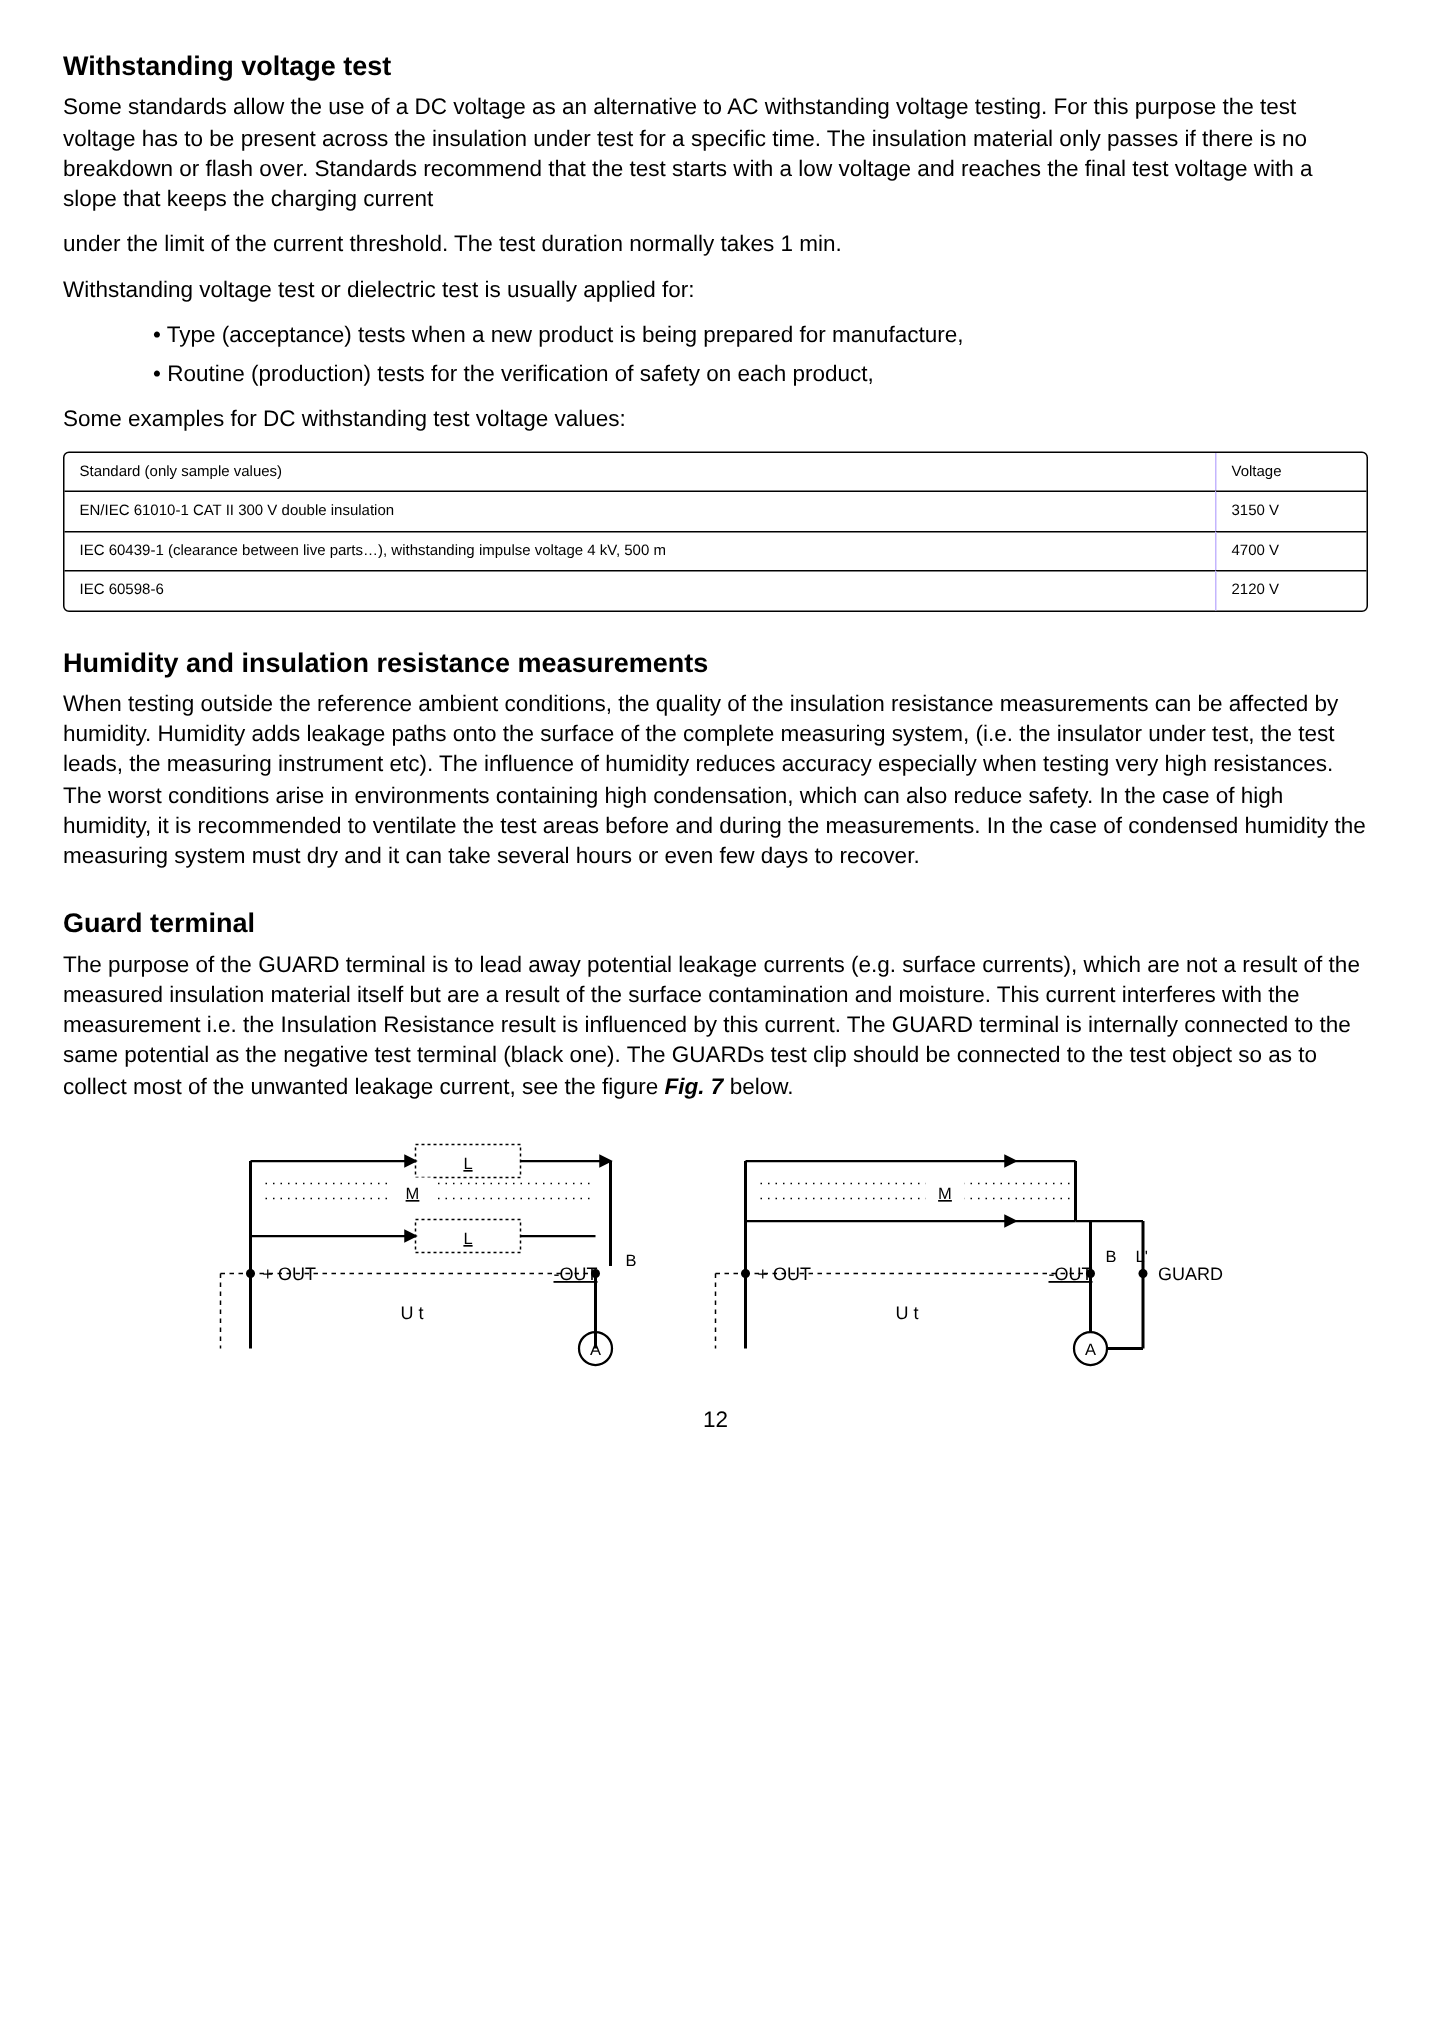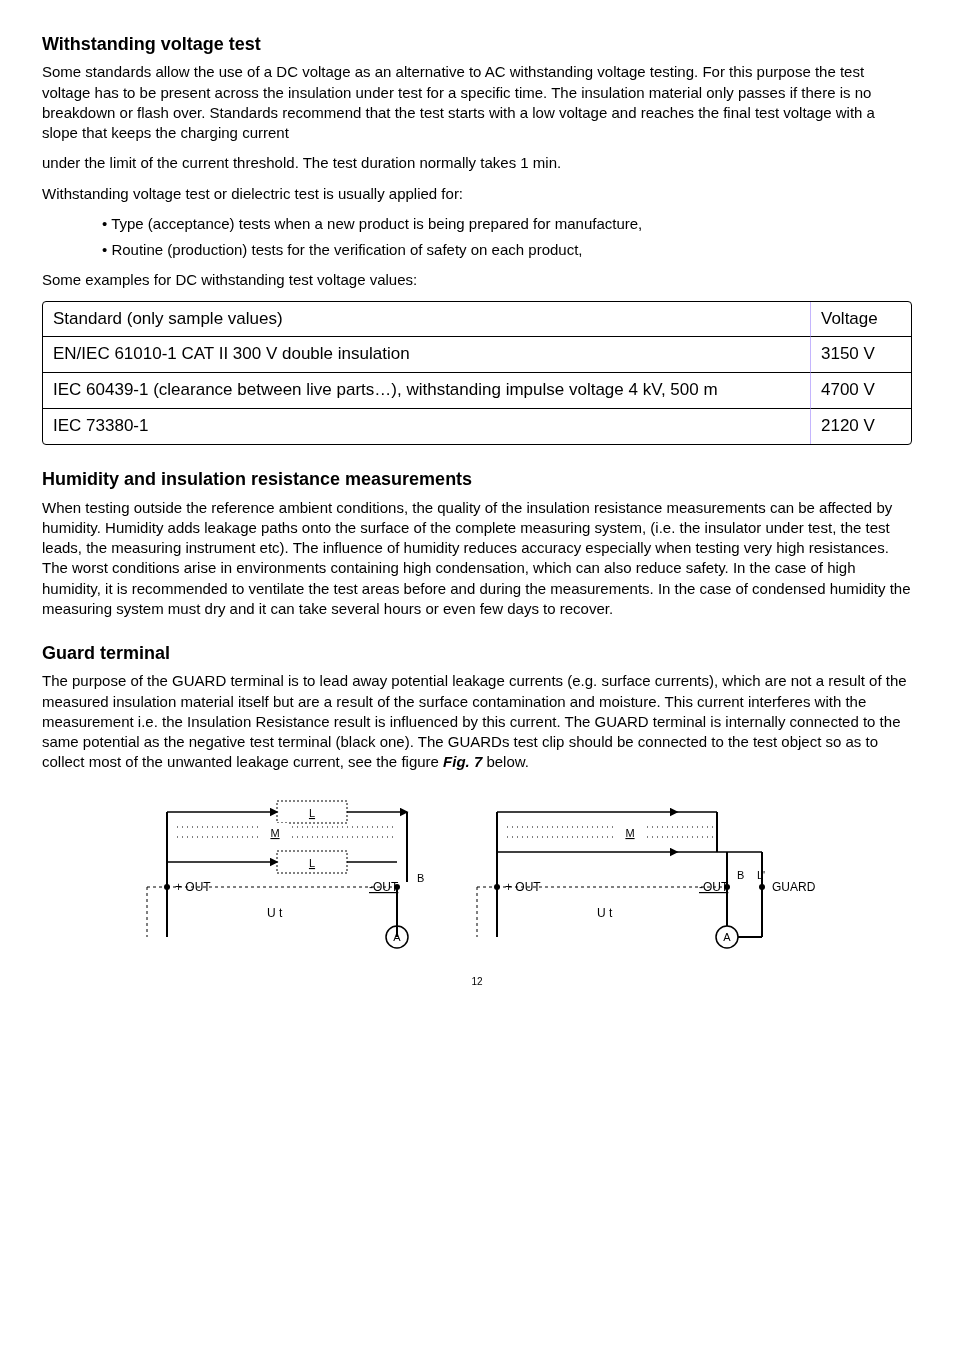--- a/index.html
+++ b/index.html
@@ -32,21 +32,21 @@
     width: 100%;
     border-collapse: separate;
     border-spacing: 0;
     border: 1.5px solid #000;
     border-radius: 4px;
     margin: 6px 0 18px 0;
   }
   table.voltage td {
     border-top: 1px solid #000;
     padding: 6px 10px;
-    font-size: 17px;
+    font-size: 10px;
   }
   table.voltage tr:first-child td {
     border-top: none;
   }
   table.voltage td + td {
     border-left: 1px solid #c4b5fd;
     width: 80px;
   }
   .section-gap {
     margin-top: 22px;
@@ -62,21 +62,21 @@
   }
   .fig-caption .label {
     font-weight: bold;
   }
   .fig-caption .text {
     font-weight: normal;
   }
   .pagenum {
     text-align: center;
     margin-top: 18px;
-    font-size: 10px;
+    font-size: 15px;
   }
   svg {
     display: block;
     margin: 0 auto;
   }
 </style>
 </head>
 <body>
 
 <h3>Withstanding voltage test</h3>
@@ -98,21 +98,21 @@
   </tr>
   <tr>
     <td>EN/IEC 61010-1 CAT II 300 V double insulation</td>
     <td>3150 V</td>
   </tr>
   <tr>
     <td>IEC 60439-1 (clearance between live parts…), withstanding impulse voltage 4 kV, 500 m</td>
     <td>4700 V</td>
   </tr>
   <tr>
-    <td>IEC 73380-1</td>
+    <td>IEC 60598-6</td>
     <td>2120 V</td>
   </tr>
 </tbody>
   </table>
 
 <div class="section-gap"></div>
 <h3>Humidity and insulation resistance measurements</h3>
 <p>When testing outside the reference ambient conditions, the quality of the insulation resistance measurements can be affected by humidity. Humidity adds leakage paths onto the surface of the complete measuring system, (i.e. the insulator under test, the test leads, the measuring instrument etc). The influence of humidity reduces accuracy especially when testing very high resistances. The worst conditions arise in environments containing high condensation, which can also reduce safety. In the case of high humidity, it is recommended to ventilate the test areas before and during the measurements. In the case of condensed humidity the measuring system must dry and it can take several hours or even few days to recover.</p>
 
 <div class="section-gap"></div>

